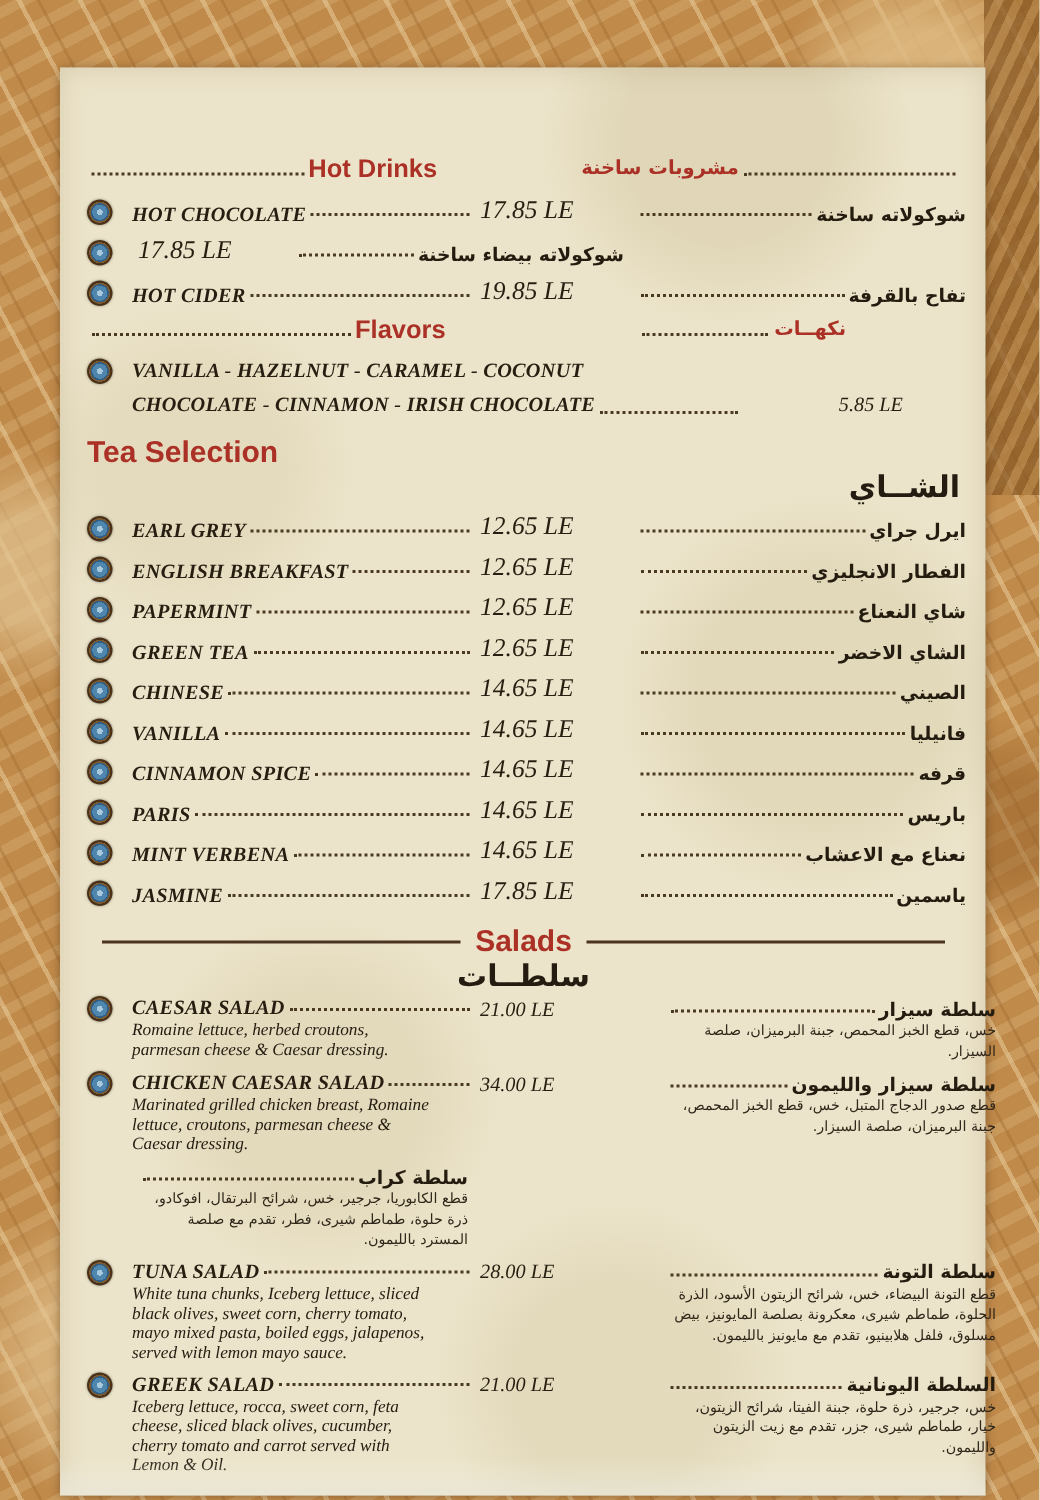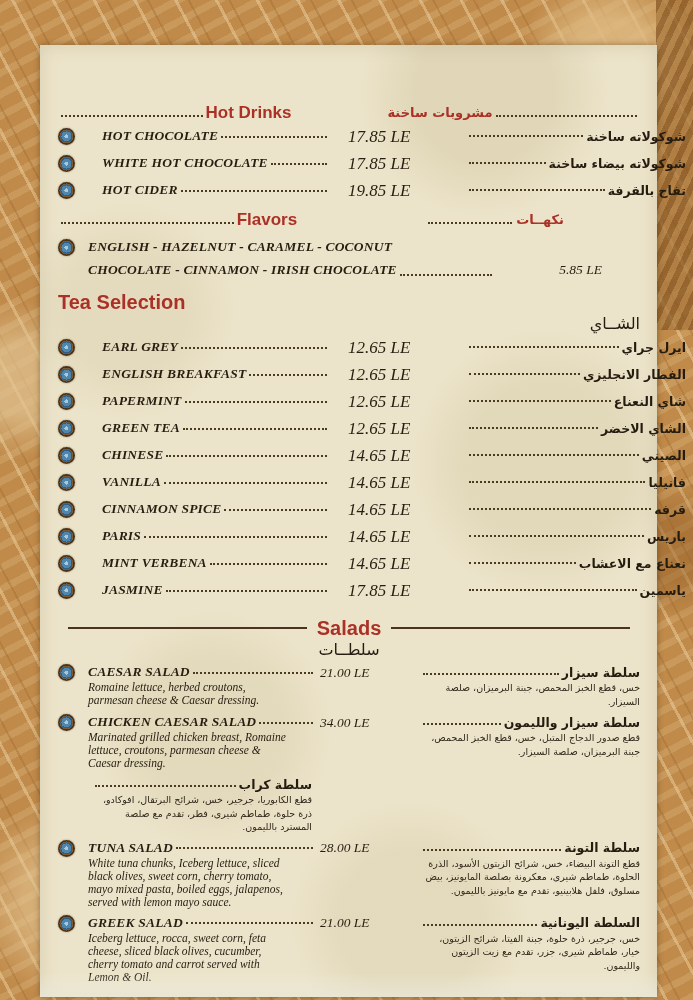--- a/index.html
+++ b/index.html
@@ -47,46 +47,46 @@
   }
   
   .dash-hdr{display:flex;height:22px;align-items:center;}
   .dots{flex:1;border-bottom:2px dotted #4a3a22;align-self:flex-end;margin:0 3px 6px 3px;min-width:8px;}
   .hdr-en{font-family:"Liberation Sans",sans-serif;font-weight:700;font-size:17px;line-height:1;color:#ab3127;white-space:nowrap;}
   .hdr-ar{font-family:"DejaVu Sans",sans-serif;font-weight:700;font-size:13px;line-height:1;color:#ab3127;white-space:nowrap;}
   .sp96{flex:0 0 96px;}
   .sp128{flex:0 0 128px;}
   .sp76{flex:0 0 76px;}
   .dots-mid{flex:0 0 84px;border-bottom:2px dotted #4a3a22;align-self:flex-end;margin:0 4px 6px 3px;}
-  .item-row{display:flex;height:27px;align-items:center;gap:14px;}
+  .item-row{display:flex;height:27px;align-items:flex-end;}
   .seal{
     width:17px;height:17px;flex:0 0 17px;border-radius:50%;margin-right:13px;
     background:radial-gradient(circle at 50% 50%, #a8c8dc 0 2px, #4f86ae 2px 5px, #2f5f87 5px 6px, #7a5a33 6px 7px, #4a3118 7px 8.5px, #2c1d0d 8.5px);
     box-shadow:0 0 2px rgba(0,0,0,.4);
   }
   .seal-spacer{width:17px;flex:0 0 17px;margin-right:13px;}
   .en-wrap{flex:0 0 228px;display:flex;align-items:center;min-width:0;}
   .en-name{font-style:italic;font-weight:700;font-size:13.5px;line-height:1.05;letter-spacing:.2px;color:#271e11;white-space:nowrap;}
   .price{flex:0 0 70px;font-style:italic;font-size:17px;color:#271e11;white-space:nowrap;padding-left:4px;}
   .ar-zone{flex:0 0 220px;margin-left:34px;display:flex;align-items:center;min-width:0;}
   .ar-name{font-family:"DejaVu Sans",sans-serif;font-weight:700;font-size:12.5px;line-height:1.1;color:#251c10;white-space:nowrap;}
   
   .flav-row1{display:flex;align-items:center;height:22px;margin-top:6px;}
   .flav-row2{display:flex;align-items:center;height:24px;}
   .flav-price{font-style:italic;font-size:13.5px;color:#271e11;white-space:nowrap;margin-left:64px;}
   .sp40{flex:0 0 38px;}
   
   .center-hdr{margin-top:8px;}
   .hdr-en-big{font-family:"Liberation Sans",sans-serif;font-weight:700;font-size:20px;line-height:24px;color:#ab3127;}
-  .hdr-ar-big{font-family:"DejaVu Sans",sans-serif;font-weight:400;font-size:16px;line-height:20px;color:#241c10;}
+  .hdr-ar-big{font-family:"DejaVu Sans",sans-serif;font-weight:700;font-size:20px;line-height:20px;color:#241c10;}
   
   .salads-hdr{display:flex;align-items:center;height:24px;margin-top:12px;}
   .rule{flex:1;border-top:2px solid #4a3320;margin:0 10px;}
   
-  .srow{display:flex;align-items:flex-start;margin-bottom:6px;}
+  .srow{display:flex;align-items:flex-start;margin-bottom:6px;gap:24px;}
   .s-left{flex:0 0 328px;display:flex;flex-wrap:wrap;}
   .s-title-row{display:flex;align-items:center;height:17px;width:328px;}
   .s-en-wrap{flex:0 0 228px;display:flex;align-items:center;min-width:0;}
   .s-price{flex:0 0 70px;font-style:italic;font-size:13.5px;color:#271e11;white-space:nowrap;padding-left:4px;}
   .desc-en{margin-left:30px;width:205px;font-style:italic;font-size:11.5px;line-height:13px;color:#241c10;}
   .s-right{flex:0 0 220px;margin-left:34px;}
   .ar-title-row{display:flex;align-items:center;height:17px;}
   .desc-ar{font-family:"DejaVu Sans",sans-serif;font-size:9.5px;line-height:13.5px;color:#30271a;text-align:right;}
   .sec-hot{margin-bottom:4px;}
   .sec-flav{margin-bottom:0;}
@@ -116,24 +116,20 @@
     </span>
     <span class="price">17.85 LE</span>
     <span class="ar-zone" dir="rtl">
       <span class="ar-name">شوكولاته ساخنة</span>
       <span class="dots"></span>
     </span>
   </div>
 
   <div class="item-row">
     <span class="seal"></span>
-    <span class="en-wrap">
-      <span class="en-name">WHITE HOT CHOCOLATE</span>
-      <span class="dots"></span>
-    </span>
     <span class="price">17.85 LE</span>
     <span class="ar-zone" dir="rtl">
       <span class="ar-name">شوكولاته بيضاء ساخنة</span>
       <span class="dots"></span>
     </span>
   </div>
 
   <div class="item-row">
     <span class="seal"></span>
     <span class="en-wrap">
@@ -153,21 +149,21 @@
       <div class="dash-hdr">
         <span class="dots"></span>
         <span class="hdr-en">Flavors</span>
         <span class="sp128"></span>
         <span class="dots-mid"></span>
         <span class="hdr-ar" dir="rtl">نكهــات</span>
         <span class="sp76"></span>
       </div>
       <div class="flav-row1">
         <span class="seal"></span>
-        <span class="en-name">ENGLISH - HAZELNUT - CARAMEL - COCONUT</span>
+        <span class="en-name">VANILLA - HAZELNUT - CARAMEL - COCONUT</span>
       </div>
       <div class="flav-row2">
         <span class="seal-spacer"></span>
         <span class="en-name">CHOCOLATE - CINNAMON - IRISH CHOCOLATE</span>
         <span class="dots"></span>
         <span class="flav-price">5.85 LE</span>
         <span class="sp40"></span>
       </div>
     </div>
 

